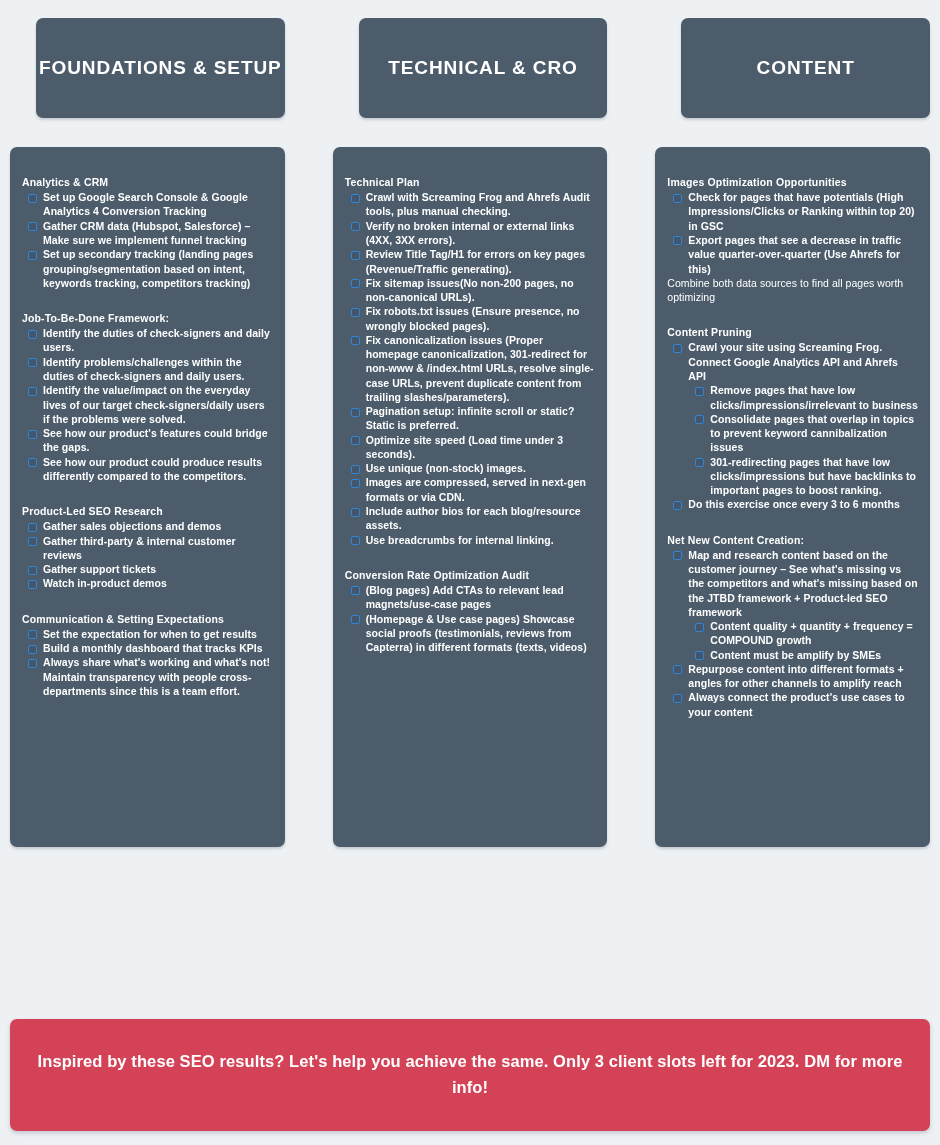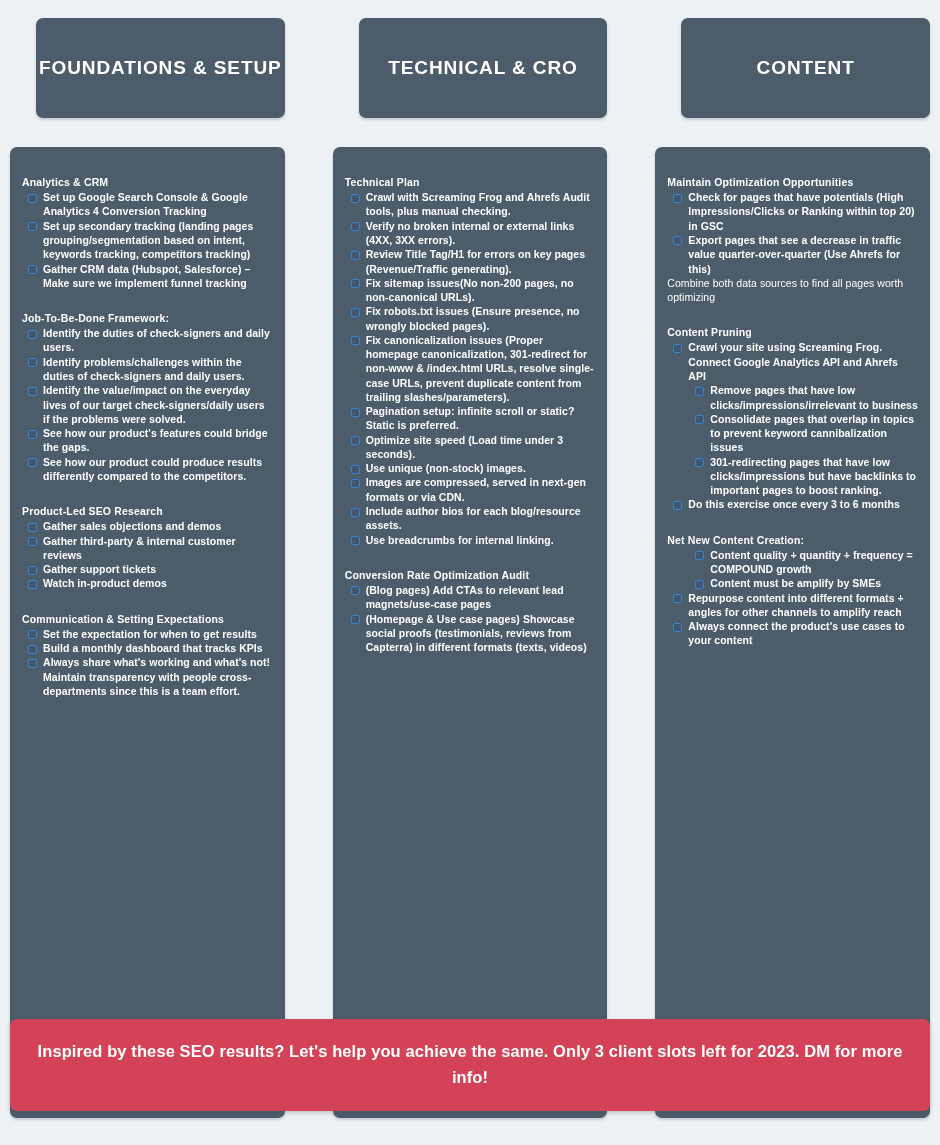--- a/index.html
+++ b/index.html
@@ -47,21 +47,21 @@
     color: #ffffff;
     font-size: 19px;
     font-weight: bold;
     letter-spacing: 0.9px;
     text-align: center;
     line-height: 1.2;
   }
 
   .col-body {
     margin-top: 29px;
-    height: 971px;
+    height: 700px;
     background: #4c5c6b;
     border-radius: 7px;
     box-shadow: 0 2px 3px rgba(60,72,88,0.22);
     padding: 28px 12px 18px 10px;
     overflow: hidden;
   }
 
   
   .section { margin-bottom: 21px; }
   .section:last-child { margin-bottom: 0; }
@@ -113,21 +113,21 @@
     letter-spacing: 0.05px;
     padding-left: 2px;
   }
 
   
   .banner {
     position: absolute;
     left: 10px;
     top: 1019px;
     width: 920px;
-    height: 92px;
+    height: 112px;
     background: #d44257;
     border-radius: 7px;
     box-shadow: 0 2px 4px rgba(60,72,88,0.25);
     display: flex;
     align-items: center;
     justify-content: center;
     padding: 0 22px;
   }
 
   .banner-text {
@@ -152,25 +152,25 @@
         <div class="col-body">
           <div class="section">
             <div class="section-title">Analytics &amp; CRM</div>
             <ul class="list">
               <li class="item">
                 <span class="checkbox"></span>
                 <span class="item-text">Set up Google Search Console &amp; Google Analytics 4 Conversion Tracking</span>
               </li>
               <li class="item">
                 <span class="checkbox"></span>
+                <span class="item-text">Gather CRM data (Hubspot, Salesforce) – Make sure we implement funnel tracking</span>
+              </li>
+              <li class="item">
+                <span class="checkbox"></span>
                 <span class="item-text">Set up secondary tracking (landing pages grouping/segmentation based on intent, keywords tracking, competitors tracking)</span>
-              </li>
-              <li class="item">
-                <span class="checkbox"></span>
-                <span class="item-text">Gather CRM data (Hubspot, Salesforce) – Make sure we implement funnel tracking</span>
               </li>
             </ul>
           </div>
           <div class="section">
             <div class="section-title">Job-To-Be-Done Framework:</div>
             <ul class="list">
               <li class="item">
                 <span class="checkbox"></span>
                 <span class="item-text">Identify the duties of check-signers and daily users.</span>
               </li>
@@ -304,21 +304,21 @@
             </ul>
           </div>
         </div>
       </div>
       <div class="column">
         <div class="col-header">
           <div class="col-header-title">CONTENT</div>
         </div>
         <div class="col-body">
           <div class="section">
-            <div class="section-title">Maintain Optimization Opportunities</div>
+            <div class="section-title">Images Optimization Opportunities</div>
             <ul class="list">
               <li class="item">
                 <span class="checkbox"></span>
                 <span class="item-text">Check for pages that have potentials (High Impressions/Clicks or Ranking within top 20) in GSC</span>
               </li>
               <li class="item">
                 <span class="checkbox"></span>
                 <span class="item-text">Export pages that see a decrease in traffic value quarter-over-quarter (Use Ahrefs for this)</span>
               </li>
               <li class="plain-note">Combine both data sources to find all pages worth optimizing</li>
@@ -345,20 +345,24 @@
               </li>
               <li class="item">
                 <span class="checkbox"></span>
                 <span class="item-text">Do this exercise once every 3 to 6 months</span>
               </li>
             </ul>
           </div>
           <div class="section">
             <div class="section-title">Net New Content Creation:</div>
             <ul class="list">
+              <li class="item">
+                <span class="checkbox"></span>
+                <span class="item-text">Map and research content based on the customer journey – See what's missing vs the competitors and what's missing based on the JTBD framework + Product-led SEO framework</span>
+              </li>
               <li class="item level-2">
                 <span class="checkbox"></span>
                 <span class="item-text">Content quality + quantity + frequency = COMPOUND growth</span>
               </li>
               <li class="item level-2">
                 <span class="checkbox"></span>
                 <span class="item-text">Content must be amplify by SMEs</span>
               </li>
               <li class="item">
                 <span class="checkbox"></span>

